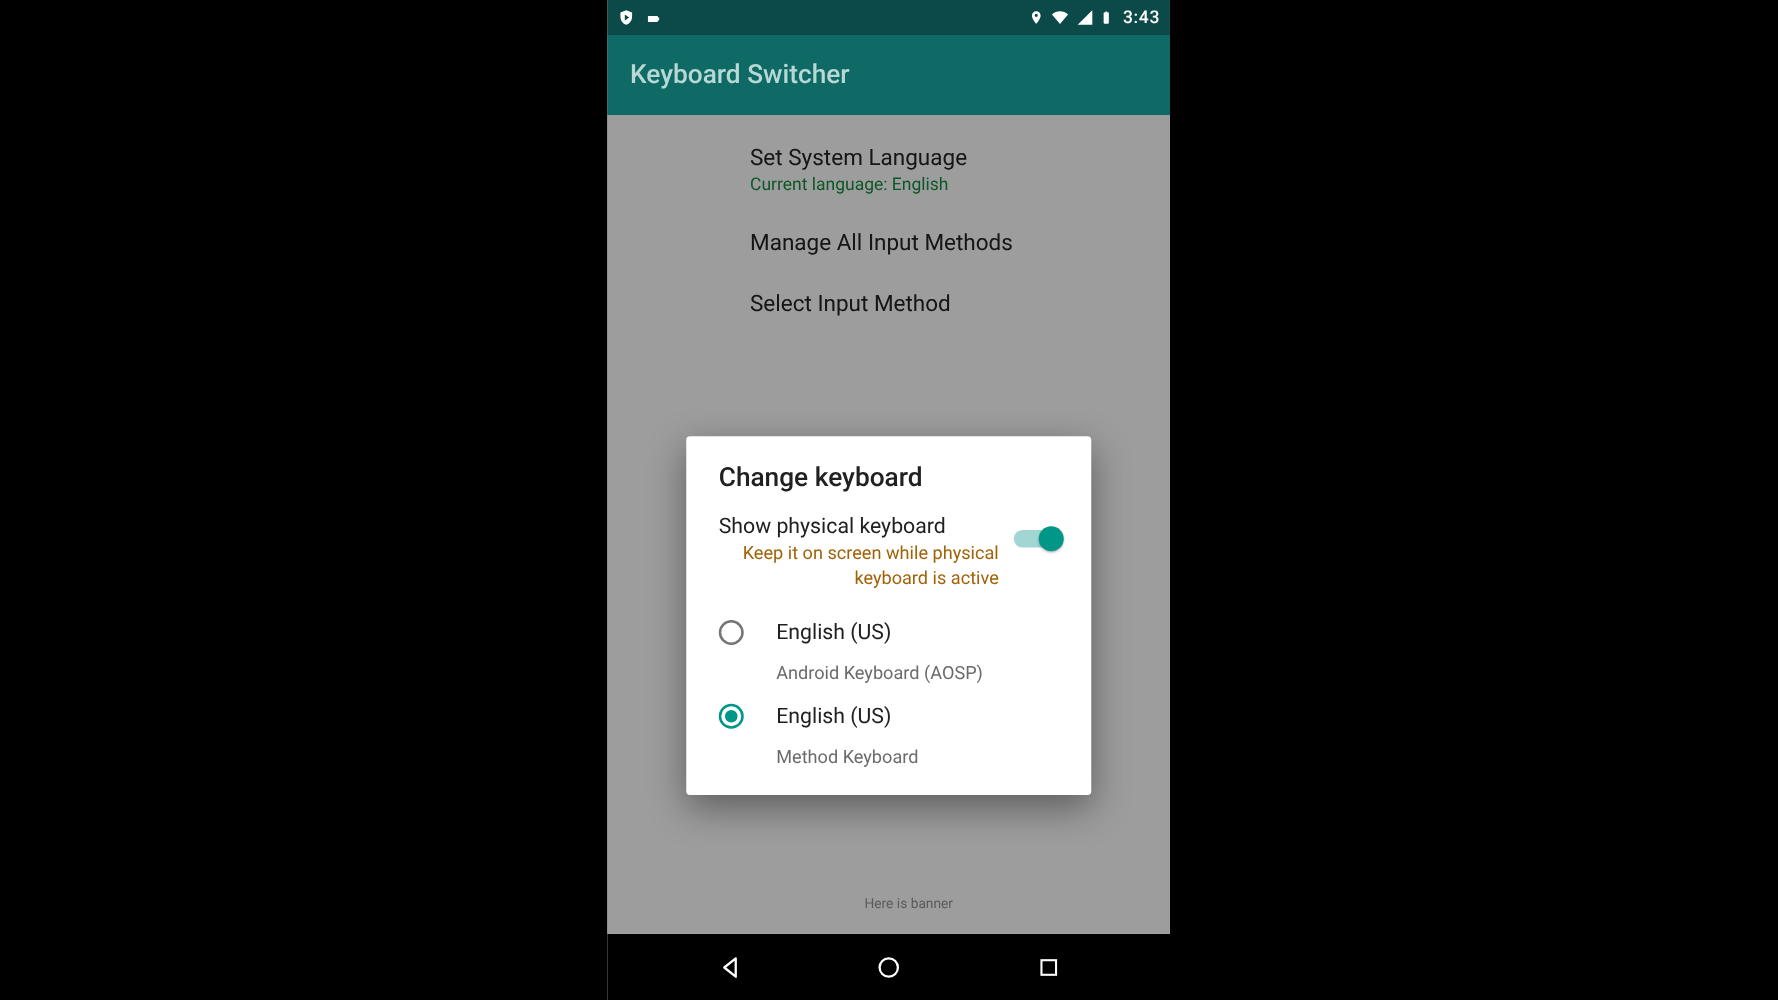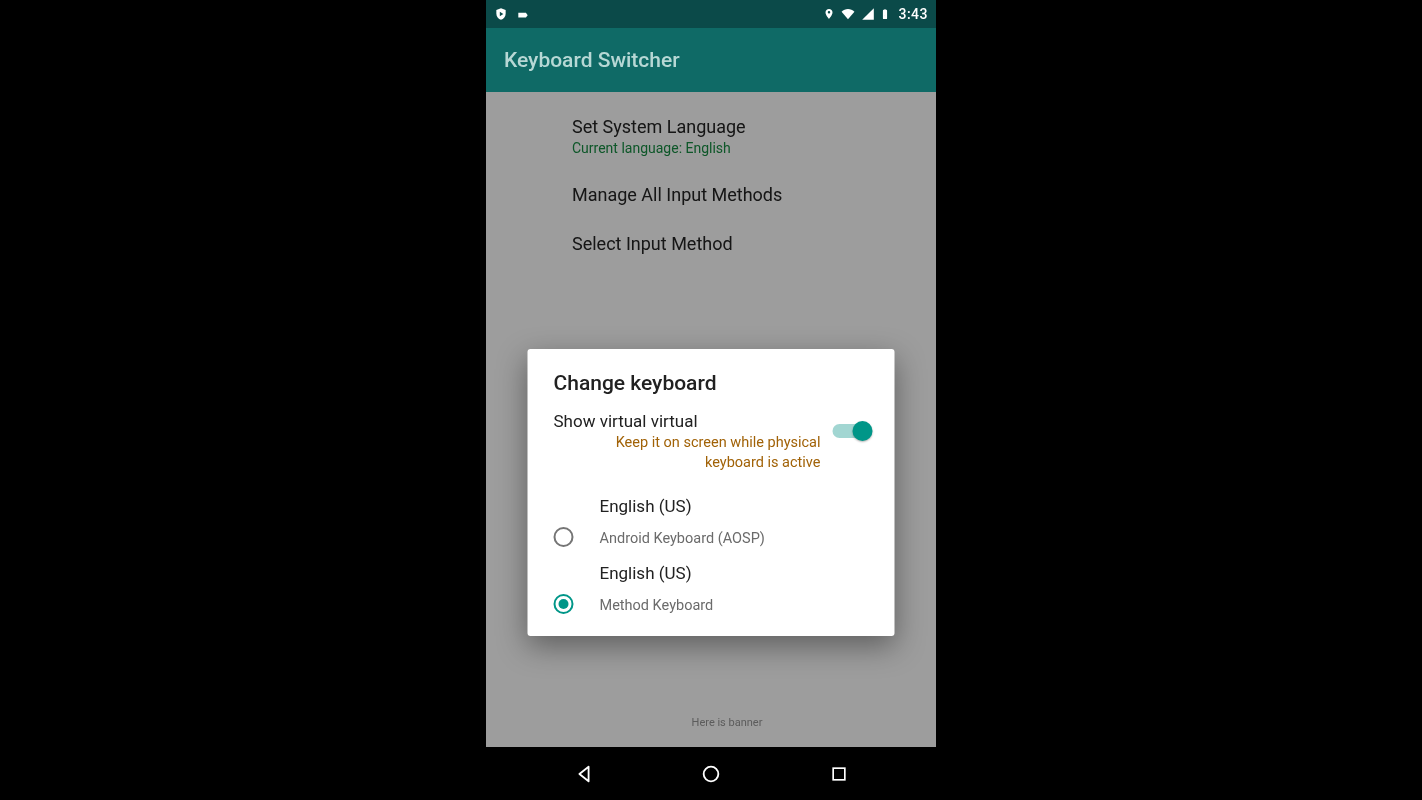--- a/index.html
+++ b/index.html
@@ -47,21 +47,21 @@
   
   .content {
     flex: 1;
     position: relative;
     background: #e7e7e7;
   }
   .list {
     padding-top: 10px;
   }
   .list-item {
-    padding: 14px 20px 14px 86px;
+    padding: 14px 20px 14px 114px;
   }
   .li-title { font-size: 18px; color: #212121; }
   .li-sub { font-size: 14px; color: #15803d; margin-top: 3px; }
   .banner {
     position: absolute;
     bottom: 18px;
     left: 16px;
     width: 100%;
     text-align: center;
     font-size: 11px;
@@ -73,21 +73,21 @@
     left: 0; top: 0; right: 0; bottom: 0;
     background: rgba(0,0,0,0.32);
     pointer-events: none;
   }
   
   .dialog {
     position: absolute;
     left: 50%;
     top: 257px;
     transform: translateX(-50%);
-    width: 367px;
+    width: 324px;
     background: #fff;
     border-radius: 3px;
     box-shadow: 0 10px 30px rgba(0,0,0,0.4);
     padding: 22px 26px 14px;
   }
   .dialog-title {
     font-size: 21px;
     font-weight: 500;
     color: #212121;
     margin-bottom: 16px;
@@ -121,21 +121,21 @@
     width: 20px;
     height: 20px;
     border-radius: 50%;
     background: #009688;
     right: -4px;
     top: 0;
     box-shadow: 0 1px 2px rgba(0,0,0,0.3);
   }
   .radio-row {
     display: flex;
-    align-items: flex-end;
+    align-items: flex-start;
     padding: 8px 0;
     cursor: pointer;
   }
   .radio {
     width: 20px;
     height: 20px;
     border: 2px solid #757575;
     border-radius: 50%;
     margin-right: 26px;
     position: relative;
@@ -234,21 +234,21 @@
 
     <div class="banner">Here is banner</div>
 
     <div class="scrim"></div>
 
     <div class="dialog">
       <div class="dialog-title">Change keyboard</div>
 
       <div class="toggle-row">
         <div class="toggle-text">
-          <div class="toggle-title">Show virtual virtual</div>
+          <div class="toggle-title">Show physical keyboard</div>
           <div class="toggle-sub">Keep it on screen while physical keyboard is active</div>
         </div>
         <div class="switch">
           <div class="switch-track"></div>
           <div class="switch-thumb"></div>
         </div>
       </div>
 
       <div class="radio-row">
         <div class="radio"></div>

